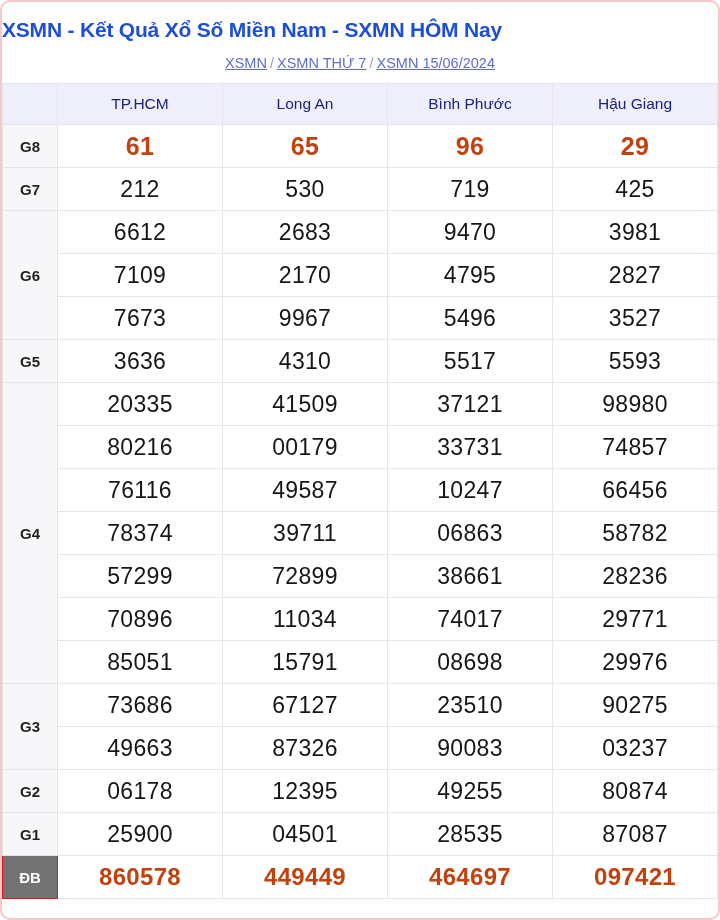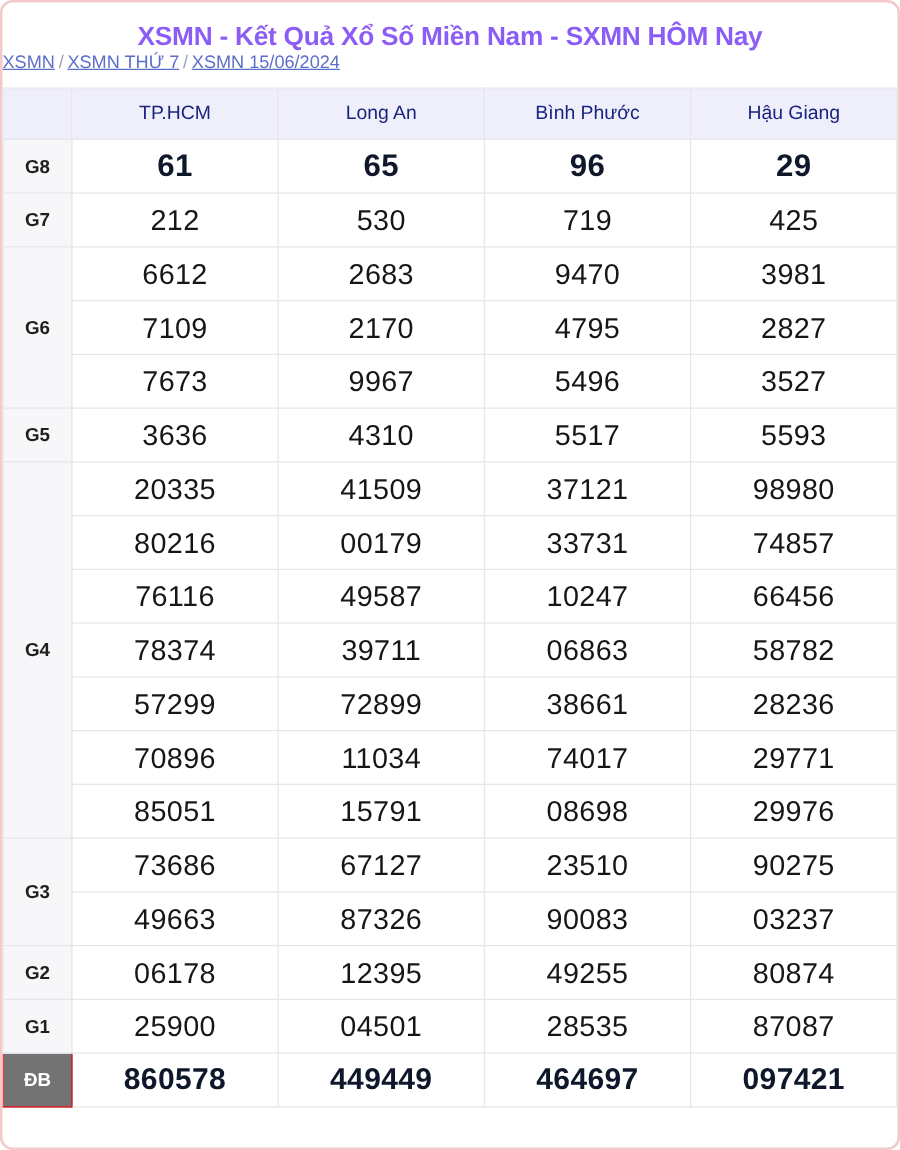--- a/index.html
+++ b/index.html
@@ -17,30 +17,30 @@
     box-sizing: border-box;
     width: 720px;
     height: 920px;
     border: 2px solid #f3c9c9;
     border-radius: 10px;
     background: #ffffff;
     overflow: hidden;
     position: relative;
   }
   .title {
-    text-align: center;
-    color: #8b5cf6;
+    text-align: left;
+    color: #1d4ed8;
     font-size: 21px;
     font-weight: bold;
     padding-top: 16px;
     letter-spacing: -0.2px;
   }
   .breadcrumb {
-    text-align: left;
-    margin-top: 0;
+    text-align: center;
+    margin-top: 13px;
     margin-bottom: 12px;
     font-size: 14.5px;
     color: #5b6fc9;
   }
   .breadcrumb a {
     color: #5b6fc9;
     text-decoration: underline;
     cursor: pointer;
   }
   .breadcrumb .sep {
@@ -76,21 +76,21 @@
     font-size: 15px;
     font-weight: bold;
   }
   td.num {
     font-size: 23px;
     color: #161616;
     height: 40px;
     letter-spacing: 0.3px;
   }
   tr.g8 td.num, tr.db td.num {
-    color: #0f172a;
+    color: #c2410c;
     font-weight: bold;
     margin-top: 21px;
   }
   tr.g8 td.num {
     font-size: 25px;
   }
   tr.db td.num {
     font-size: 24px;
   }
   tr.db td.prize-label {

